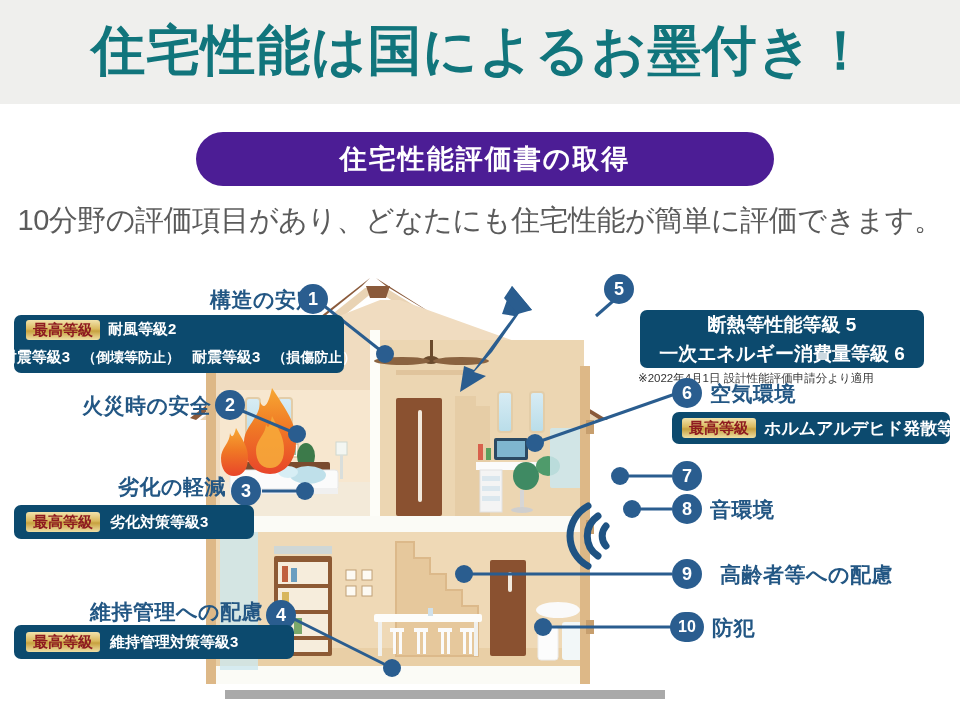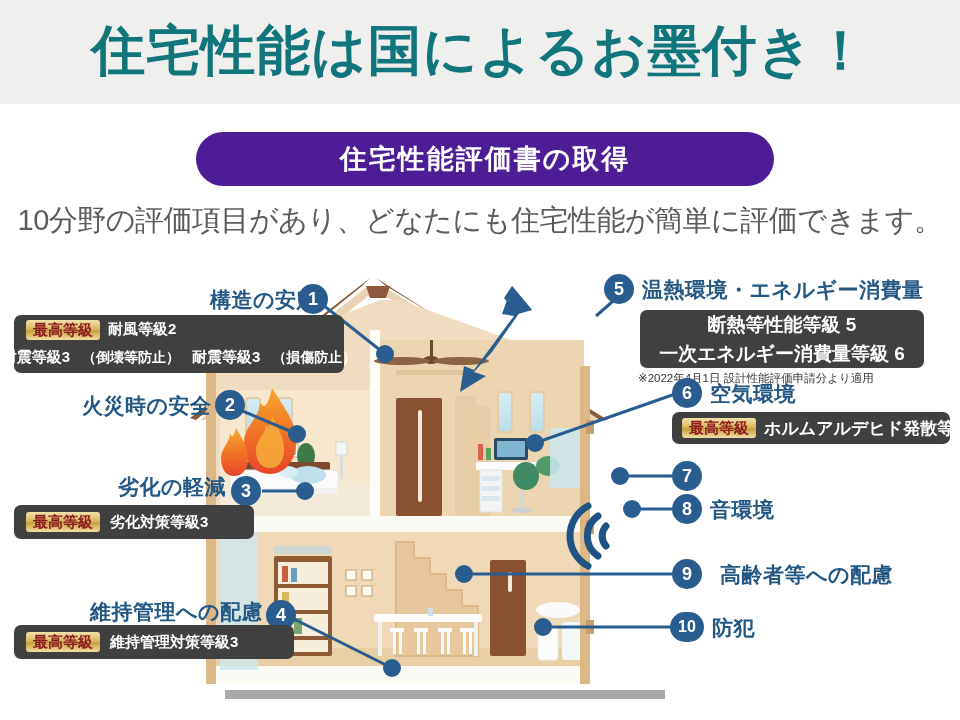--- a/index.html
+++ b/index.html
@@ -68,21 +68,21 @@
   
   .itemlabel {
     position: absolute;
     font-size: 21px; font-weight: 700; color: #235784;
     white-space: nowrap; letter-spacing: 0.5px;
   }
 
   
   .redbox {
     position: absolute;
-    background: #404040;
+    background: #0c4a6e;
     border-radius: 7px;
     color: #ffffff;
     display: flex; align-items: center;
     white-space: nowrap;
   }
   .redbox-rows { display: flex; flex-direction: column; width: 100%; }
   .redrow { display: flex; align-items: center; justify-content: center; }
 
   .gradebadge {
     display: inline-flex; align-items: center; justify-content: center;
@@ -338,21 +338,20 @@
   </div>
 
   <div class="itemlabel" style="left:90px; top:598px;">維持管理への配慮</div>
   <div class="numcircle" style="left:266px; top:600px;">4</div>
   <div class="redbox" style="left:14px; top:625px; width:280px; height:34px; padding-left:12px; gap:10px;">
     <span class="gradebadge">最高等級</span>
     <span class="bigtxt">維持管理対策等級3</span>
   </div>
 
   <div class="numcircle" style="left:604px; top:274px;">5</div>
-  <div class="itemlabel" style="left:642px; top:276px;">温熱環境・エネルギー消費量</div>
   <div class="redbox" style="left:640px; top:310px; width:284px; height:58px;">
     <div class="redbox-rows">
       <div class="redrow" style="height:29px;">
         <span class="midtxt">断熱等性能等級 5</span>
       </div>
       <div class="redrow" style="height:29px;">
         <span class="midtxt">一次エネルギー消費量等級 6</span>
       </div>
     </div>
   </div>

